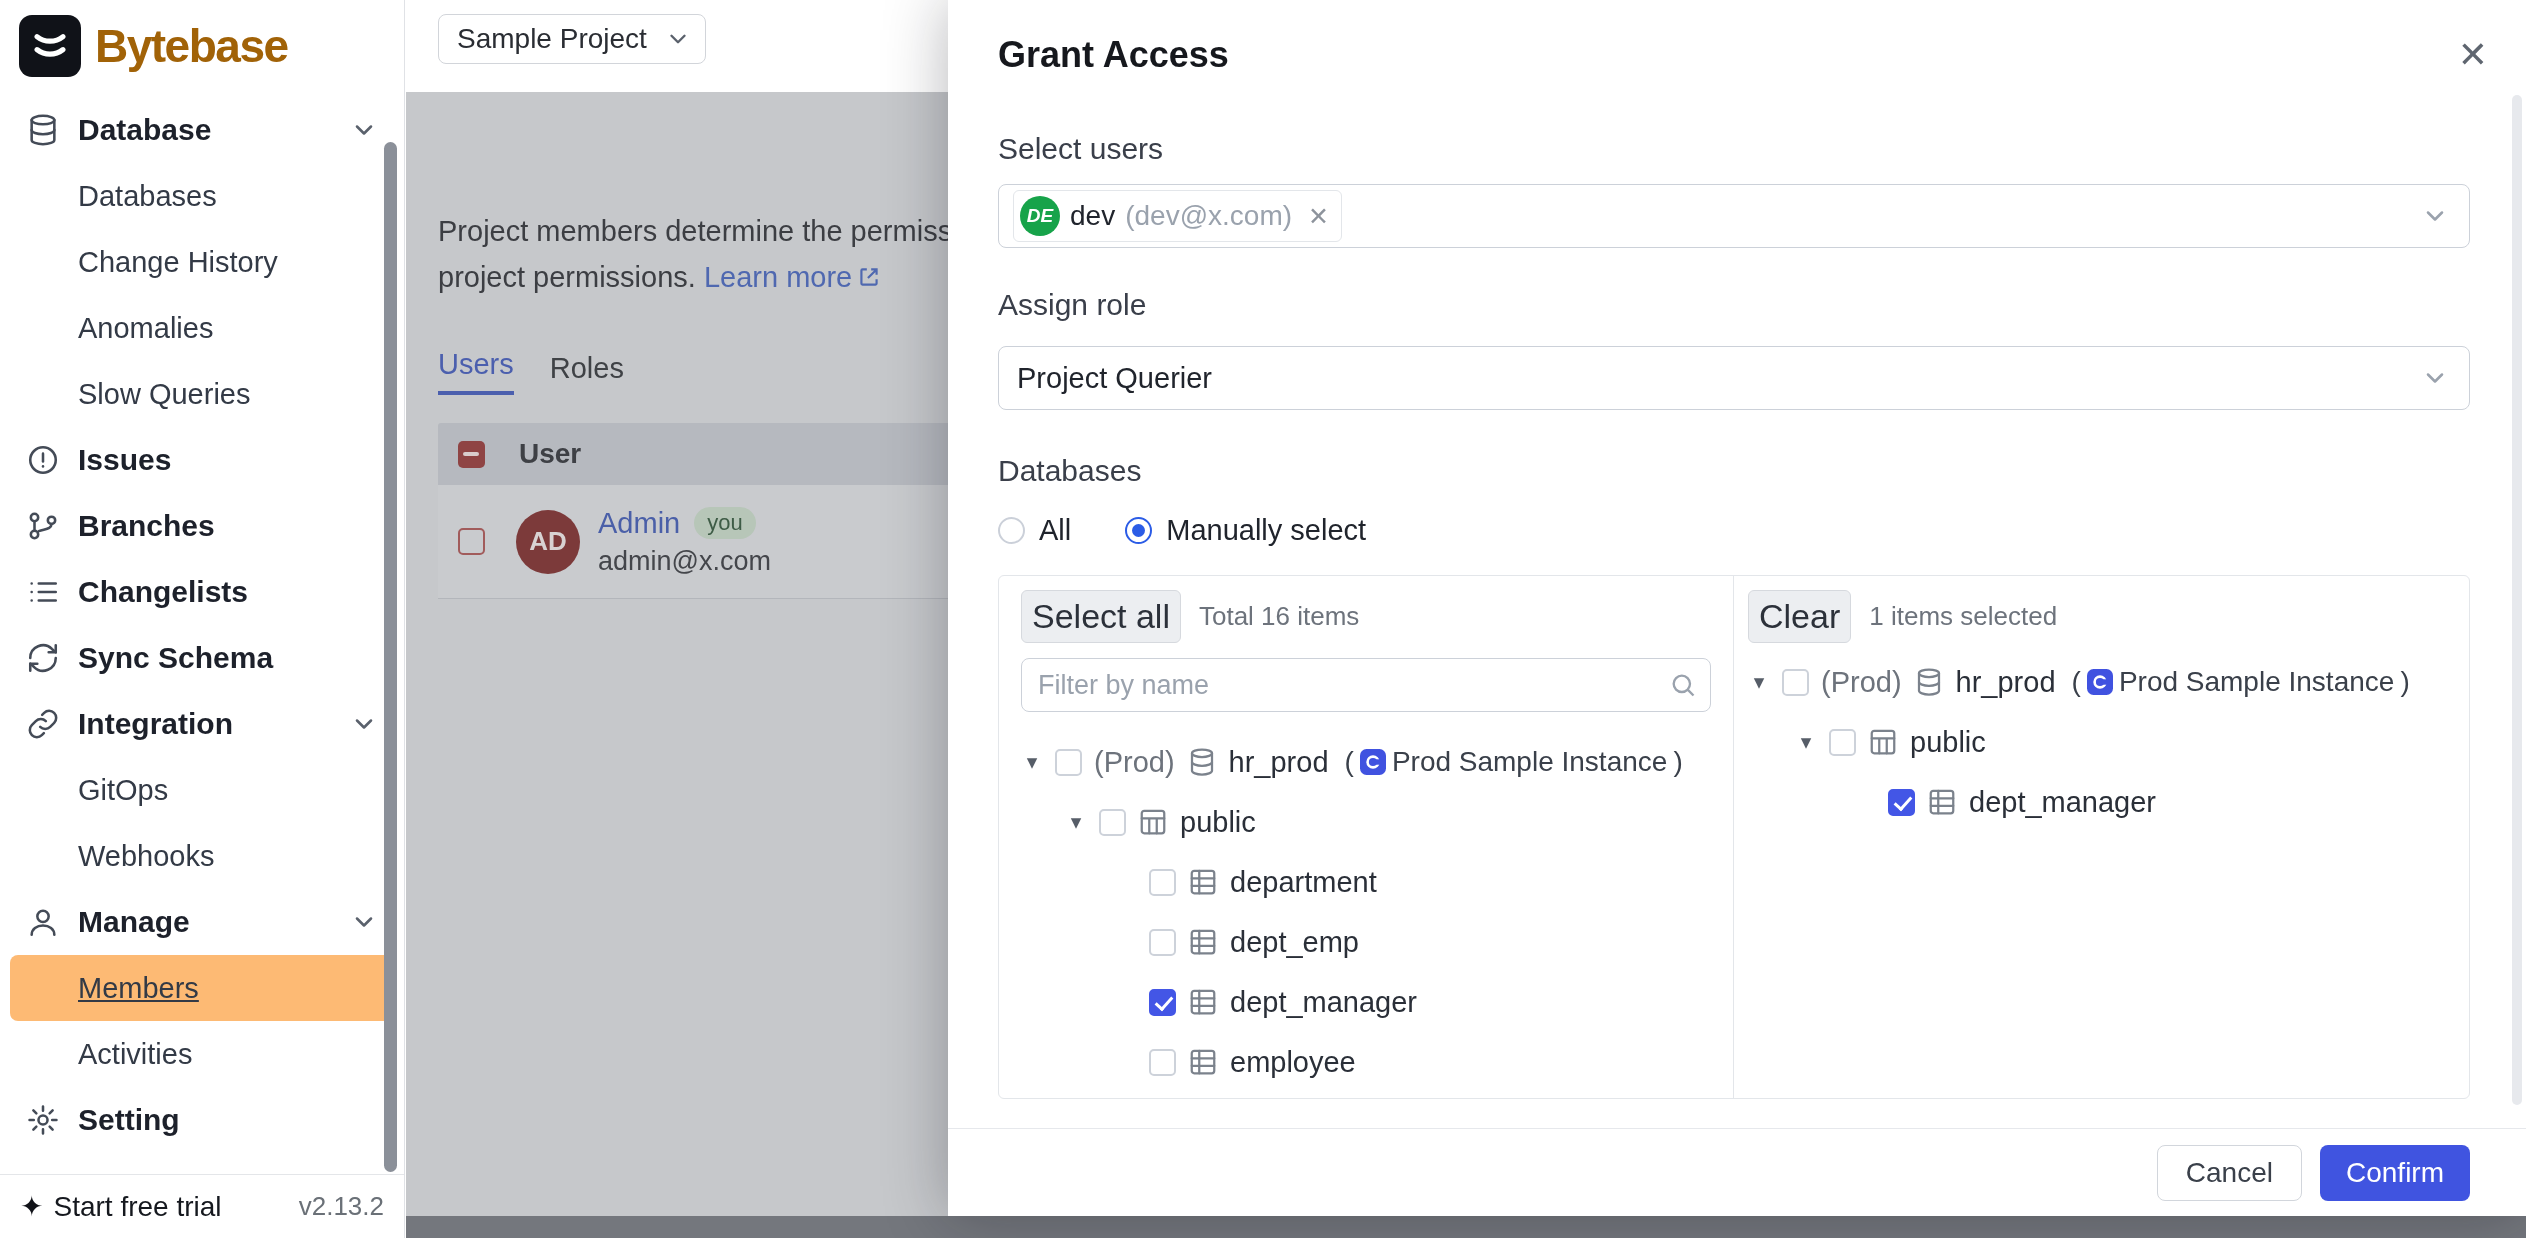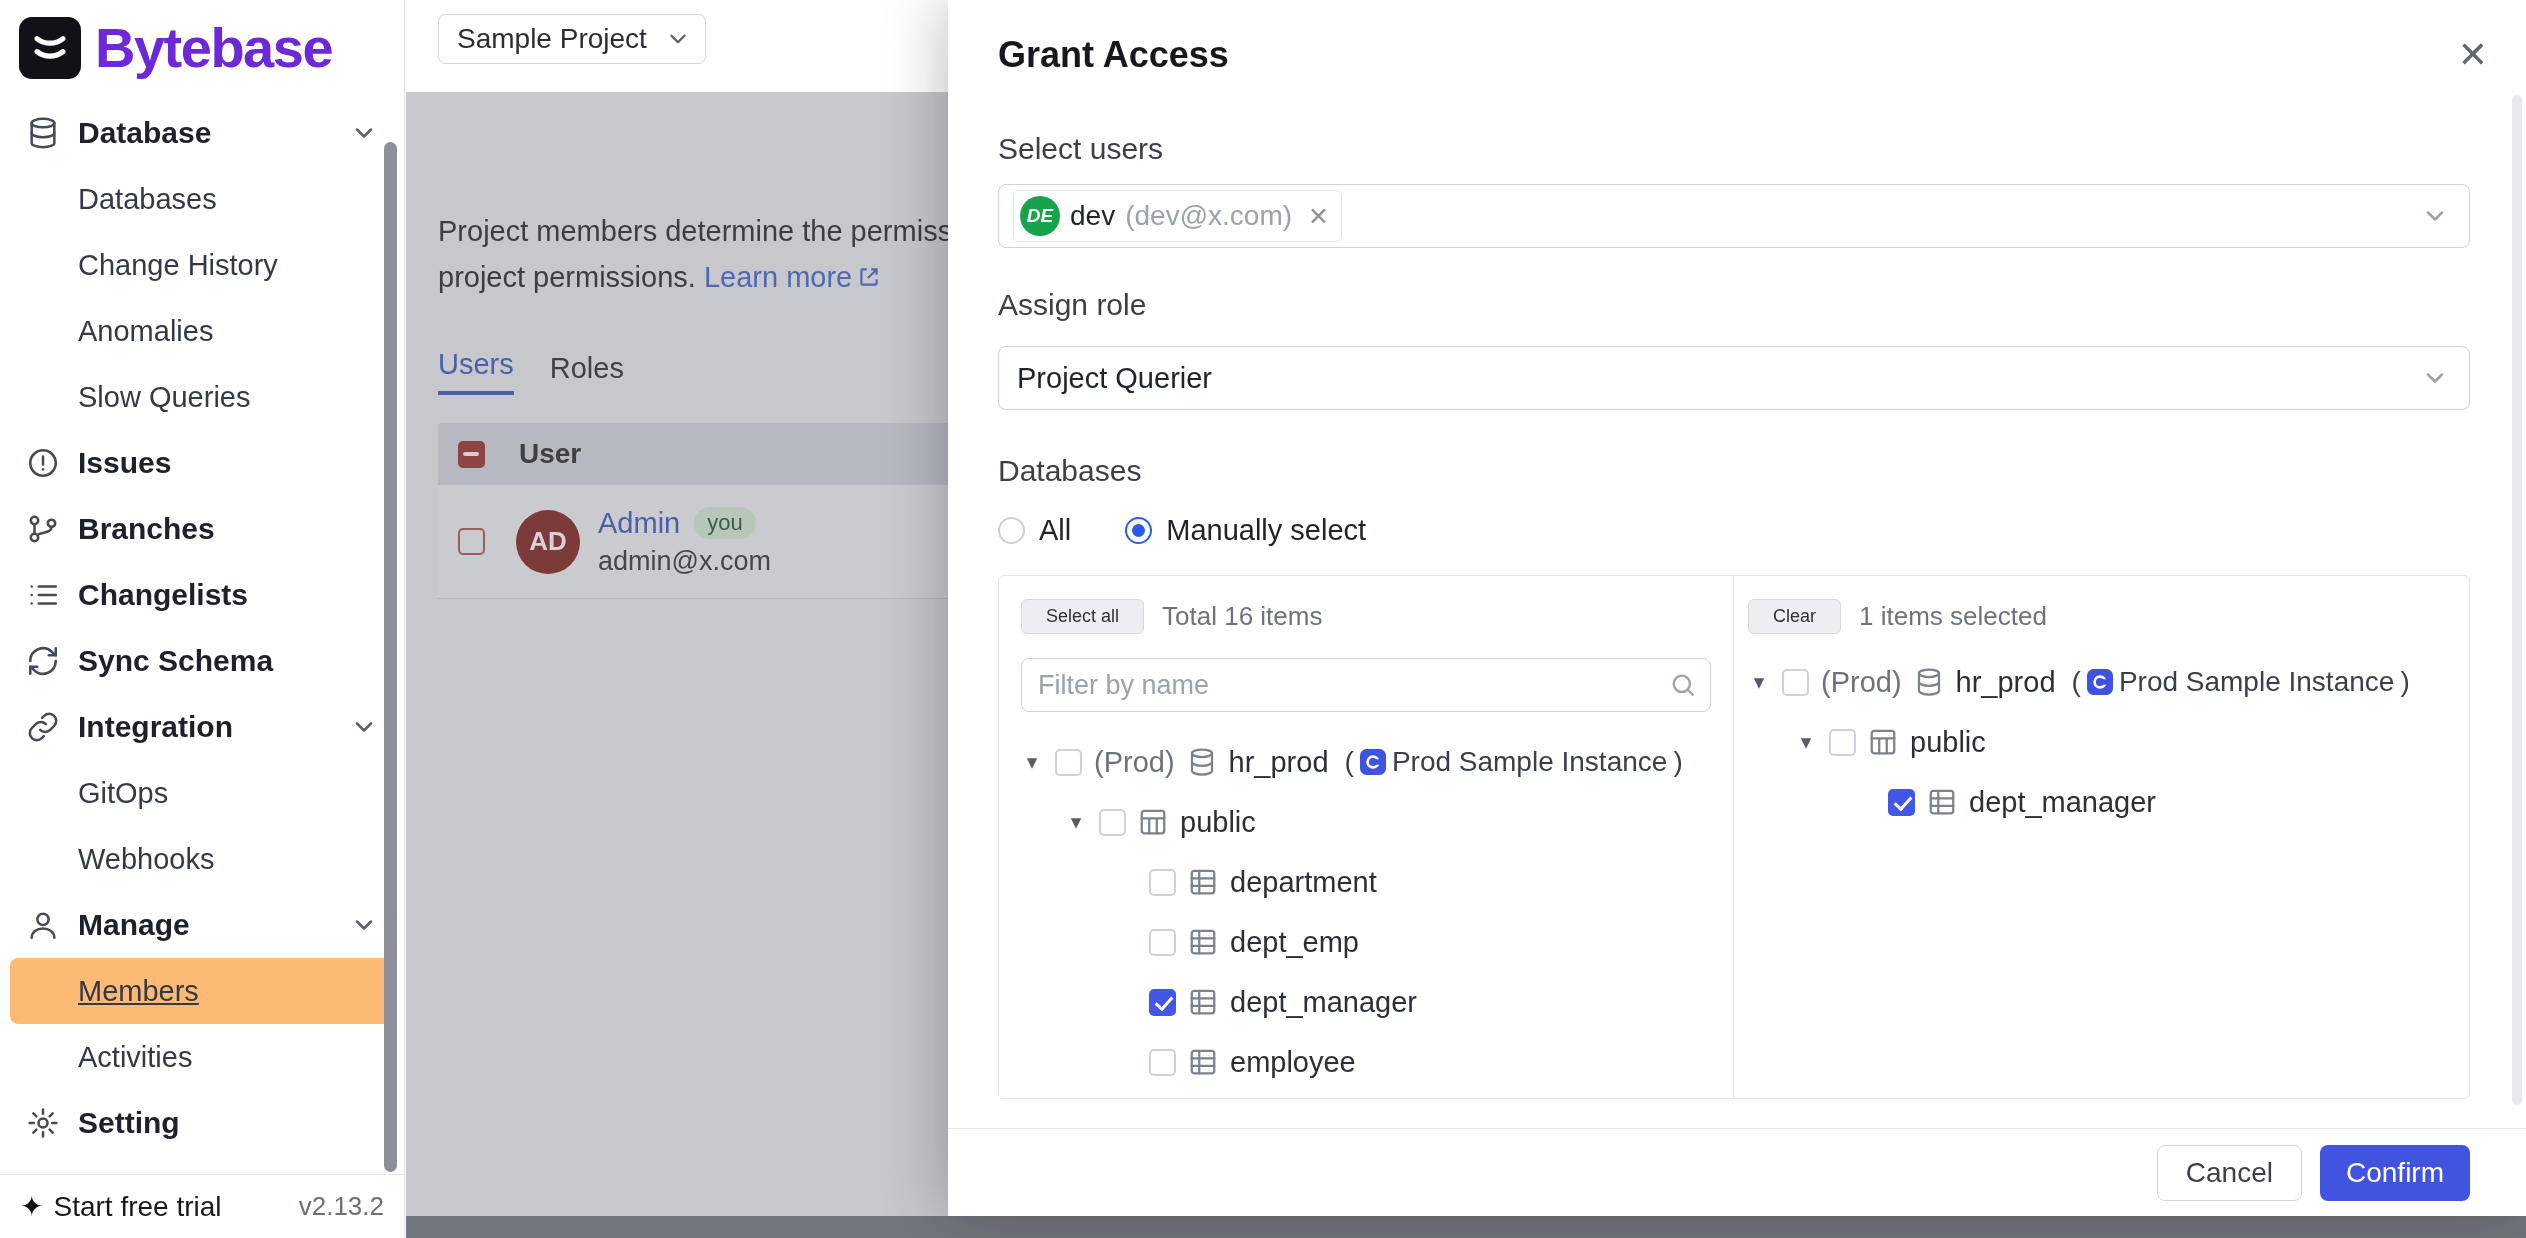--- a/index.html
+++ b/index.html
@@ -4,21 +4,21 @@
 <style>
   * { box-sizing: border-box; margin: 0; padding: 0; }
   html,body { width:2526px; height:1238px; overflow:hidden; }
   body { font-family:"Liberation Sans", sans-serif; background:#fff; position:relative; }
 
   
   .sidebar { position:absolute; left:0; top:0; width:405px; height:1238px; background:#fff;
              border-right:1px solid #e0e2e6; z-index:2; }
   .logo { display:flex; align-items:center; gap:14px; padding:15px 0 12px 19px; }
   .logo-mark { width:62px; height:62px; flex:none; }
-  .logo-text { font-size:56px; font-weight:700; color:#6d28d9; letter-spacing:-1.5px; }
+  .logo-text { font-size:46px; font-weight:700; color:#a16207; letter-spacing:-1.5px; }
   .nav { padding:8px 10px 0; }
   .ni { display:flex; align-items:center; height:66px; border-radius:8px; padding:0 16px; cursor:pointer; }
   .ni.top { font-size:30px; font-weight:600; color:#1d212b; gap:18px; }
   .ni.sub { font-size:29px; color:#333a46; padding-left:68px; }
   .ni.sel { background:#fdba74;text-decoration:underline; }
   .icn { width:34px; height:34px; fill:none; stroke:#444b57; stroke-width:1.8; stroke-linecap:round; stroke-linejoin:round; flex:none; }
   .chev { width:28px; height:28px; margin-left:auto; fill:none; stroke:#5a616c; stroke-width:2.2; stroke-linecap:round; stroke-linejoin:round; }
   .scroll-thumb { position:absolute; right:7px; top:142px; width:13px; height:1030px; background:#8b9099; border-radius:7px; }
   .side-footer { position:absolute; left:0; bottom:0; width:100%; height:64px; border-top:1px solid #e4e6e9;
                  display:flex; align-items:center; padding:0 20px; gap:10px; background:#fff; }
@@ -84,22 +84,22 @@
   .radio-opt { display:flex; align-items:center; gap:14px; font-size:29px; color:#20242c; cursor:pointer; }
   .rad { width:27px; height:27px; border-radius:50%; border:2px solid #cbd0d9; background:#fff; flex:none; position:relative; }
   .rad.on { border-color:#2b5ce6; }
   .rad.on::after { content:""; position:absolute; left:50%; top:50%; width:13px; height:13px; margin:-6.5px 0 0 -6.5px;
                    border-radius:50%; background:#2b5ce6; }
   .panel { margin-top:28px; height:524px; border:1px solid #e3e6ea; border-radius:6px; display:flex; overflow:hidden; }
   .p-left { width:734px; padding:20px 0 0 22px; flex:none; }
   .p-div { width:1px; background:#e3e6ea; flex:none; }
   .p-right { flex:1; padding:20px 0 0 14px; }
   .p-toolbar { display:flex; align-items:center; height:40px; }
-  .chip-btn { font-size:18px; color:#2c313a; background:#eceef1; border:1px solid #d6d9de; border-radius:6px;
-              padding:6px 24px; cursor:pointer;text-align:center; }
+  .chip-btn { font-size:34px; color:#2c313a; background:#eceef1; border:1px solid #d6d9de; border-radius:6px;
+              padding:6px 10px; cursor:pointer;text-align:center; }
   .muted { font-size:26px; color:#6d737c; margin-left:18px; }
   .filter-wrap { position:relative; margin-top:22px; width:690px; }
   .filter { width:100%; height:54px; border:1px solid #ccd1d9; border-radius:8px; padding:0 48px 0 16px;
             font-size:27px; color:#20242c; font-family:"Liberation Sans",sans-serif; outline:none; }
   .filter::placeholder { color:#9aa2ad; }
   .s-icn { position:absolute; right:14px; top:13px; width:28px; height:28px; fill:none; stroke:#9aa2ad; stroke-width:2; }
   .tree { margin-top:20px; }
   .tree.r { margin-top:16px; }
   .trow { height:60px; display:flex; align-items:center; gap:12px; font-size:29px; color:#2a2f38; cursor:pointer; }
   .ind1 { padding-left:44px; }

